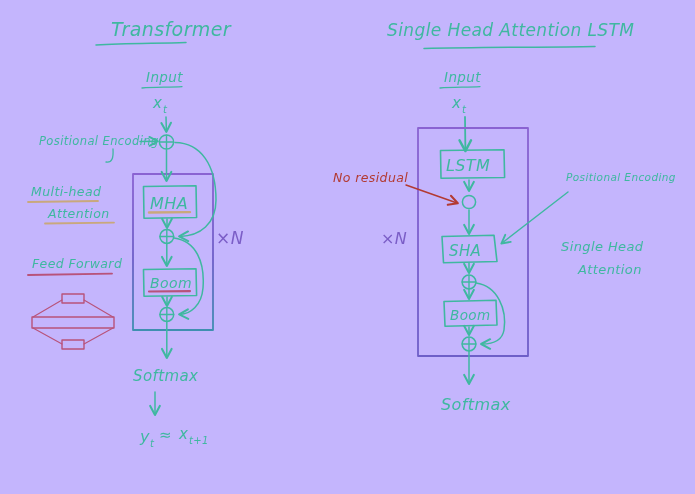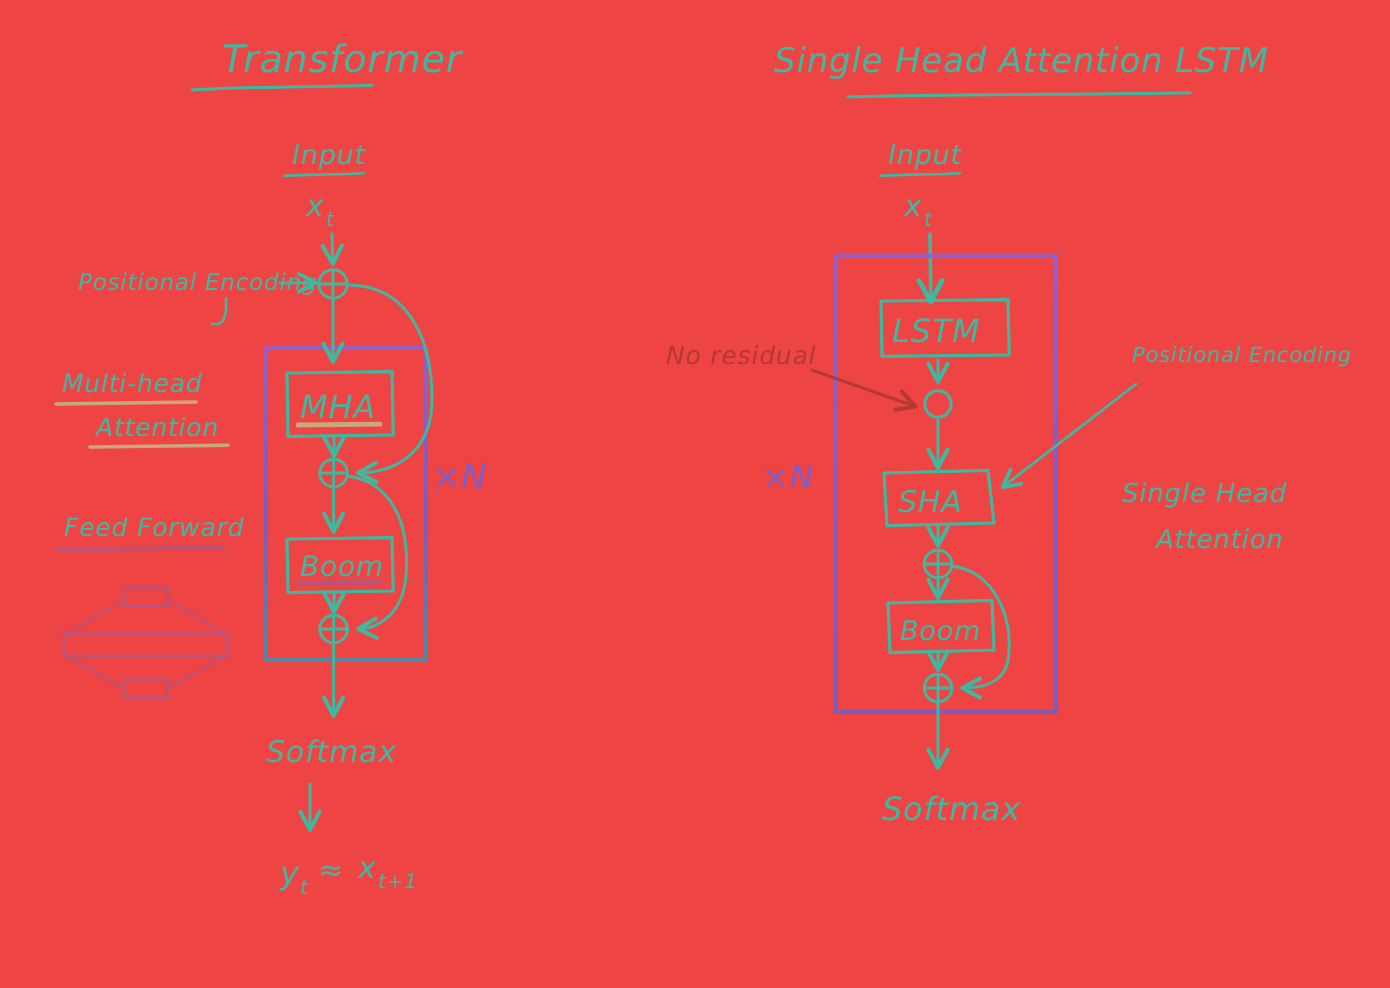--- a/index.html
+++ b/index.html
@@ -13,21 +13,21 @@
     height: 494px;
     overflow: hidden;
     font-family: "DejaVu Sans", sans-serif;
     position: relative;
   }
   #board {
     position: absolute;
     left: 0; top: 0;
     width: 695px;
     height: 494px;
-    background: #ef4444;
+    background: #c4b5fd;
   }
   svg#canvas {
     position: absolute;
     left: 0; top: 0;
     width: 695px;
     height: 494px;
     display: block;
   }
   .hand {
     font-family: "DejaVu Sans", sans-serif;

